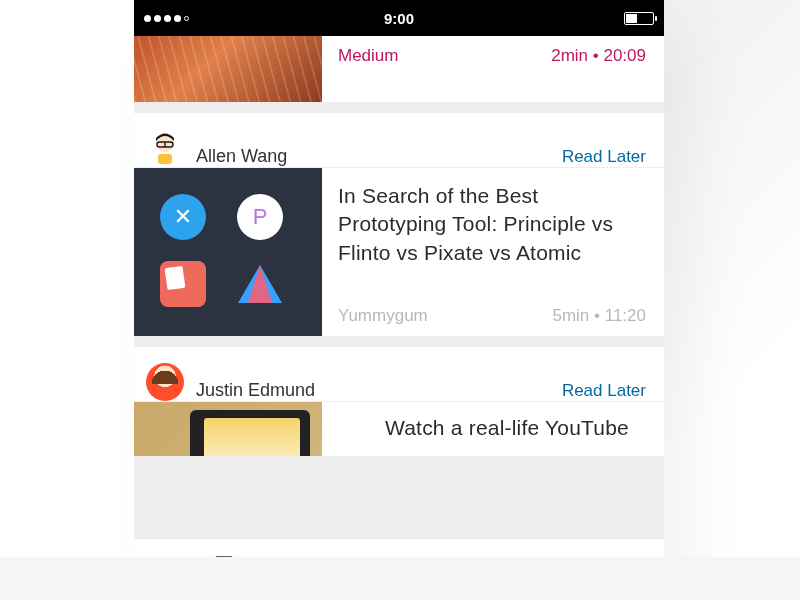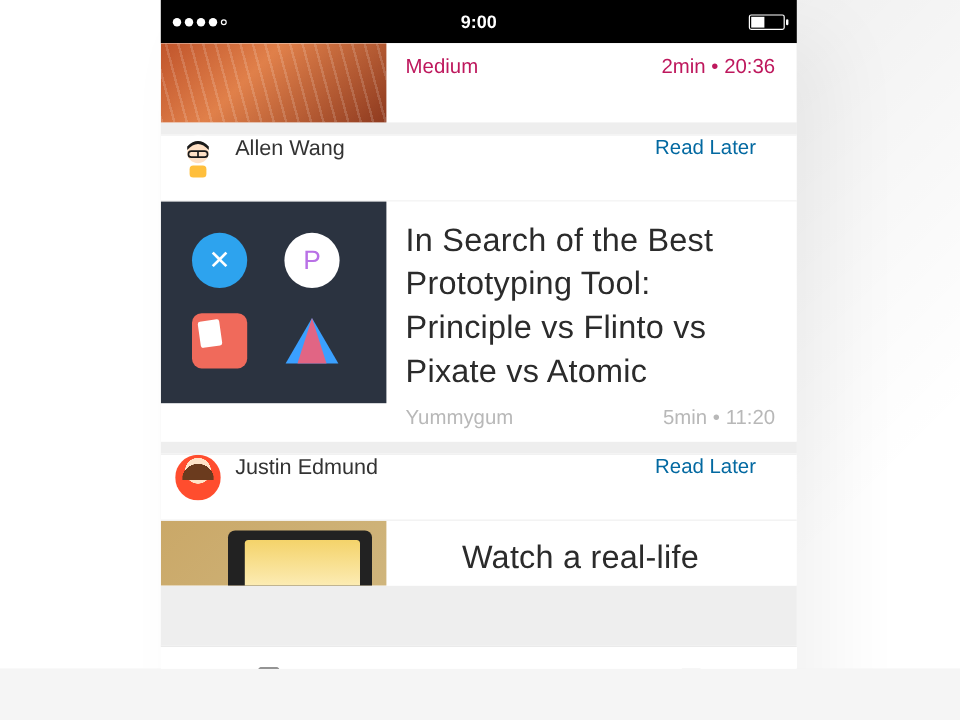--- a/index.html
+++ b/index.html
@@ -48,21 +48,21 @@
     content:""; position:absolute; inset:0;
   }
   .thumb0::before{
     background: repeating-linear-gradient( 75deg, rgba(255,255,255,0.15) 0 2px, transparent 2px 10px);
   }
   .card0 .meta { flex:1; display:flex; align-items:flex-start; justify-content:space-between; padding: 10px 18px 0 16px; color:#be185d; font-size:17px; }
   .meta-right { white-space: nowrap; }
 
   
   .author-row {
-    background:#fff; height: 56px; display:flex; align-items:flex-start; padding: 0 34px 0 12px;
+    background:#fff; height: 56px; display:flex; align-items:flex-end; padding: 0 18px 0 12px;
     border-top: 1px solid #eee; border-bottom: 1px solid #eee;
   }
   .avatar {
     width: 38px; height: 38px; border-radius: 50%; flex:none; display:flex; align-items:center; justify-content:center;
     font-size: 22px; position: relative;
   }
   .author-name { margin-left: 12px; font-size: 18px; color:#333; flex:1; }
   .read-later { color:#0369a1; font-size: 17px; }
 
   
@@ -90,21 +90,21 @@
   .tri::after{
     content:""; position:absolute; left:-22px; top:0;
     width:0;height:0;
     border-left: 22px solid transparent;
     border-right: 22px solid transparent;
     border-bottom: 38px solid #ff5a6e;
     transform: translateX(0px) scaleX(0.55);
     mix-blend-mode: normal; opacity:0.85;
   }
   .article .body { flex:1; padding: 14px 18px 10px 16px; display:flex; flex-direction:column; }
-  .title { font-size: 27px; line-height: 1.35; color:#2b2b2b; font-weight:400; letter-spacing:0.2px; }
+  .title { font-size: 21px; line-height: 1.35; color:#2b2b2b; font-weight:400; letter-spacing:0.2px; }
   .sub { display:flex; justify-content:space-between; color:#b8b8b8; font-size:17px; margin-top:auto; padding-top:10px;}
 
   
   .thumbj {
     width:188px; height: 90px; background: linear-gradient(135deg,#caa868,#d0b77f); position:relative; overflow:hidden;
   }
   .thumbj::after{
     content:""; position:absolute; right:12px; top:8px; width:120px; height:72px; background:#222; border-radius:6px;
   }
   .thumbj::before{
@@ -156,21 +156,21 @@
         </div>
     </div>
 
     <div class="feed">
 
       <div class="card card0">
         <div class="thumb0"></div>
         <div class="meta">
           <span>Medium</span>
           <span class="meta-right">
-            <span>2min</span> • <span>20:36</span>
+            <span>2min</span> • <span>20:09</span>
           </span>
         </div>
       </div>
 
       <div class="card">
         <div class="author-row">
           <div class="avatar allen">
             <svg viewBox="0 0 38 38">
               <circle cx="19" cy="14" r="9" fill="#ffe1c6"></circle>
               <path d="M10 12 Q19 2 28 12 L28 9 Q19 0 10 9 Z" fill="#1a1a1a"></path>

